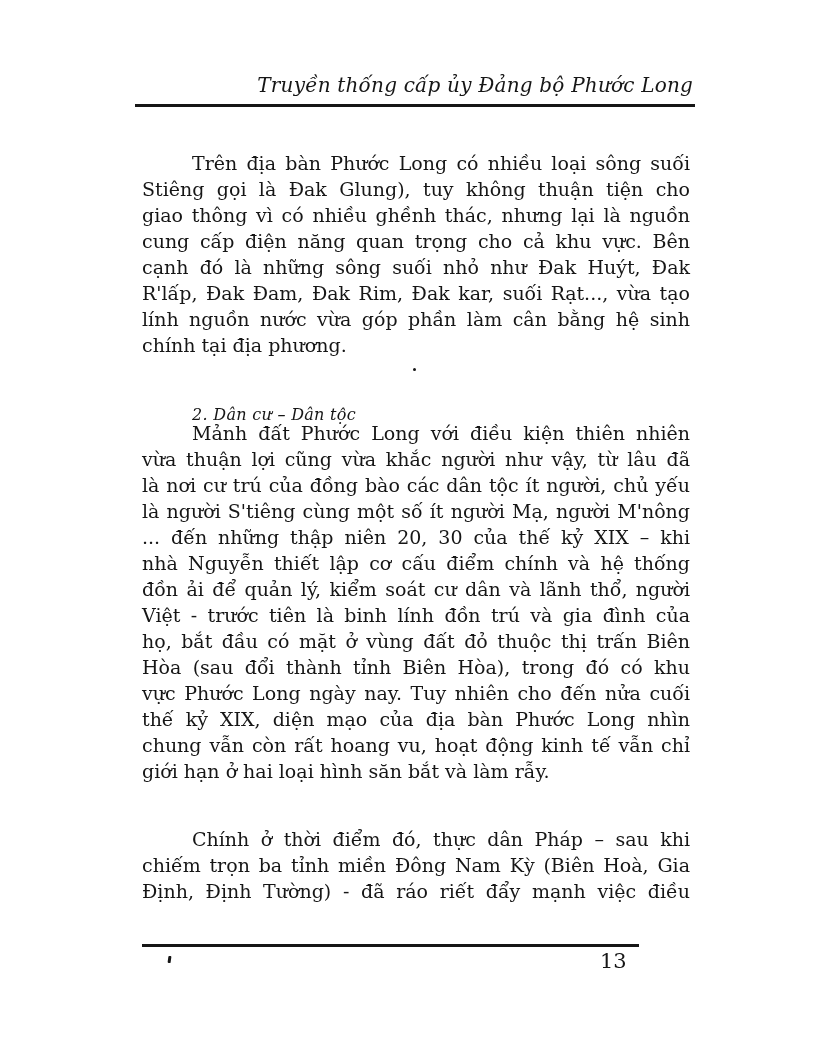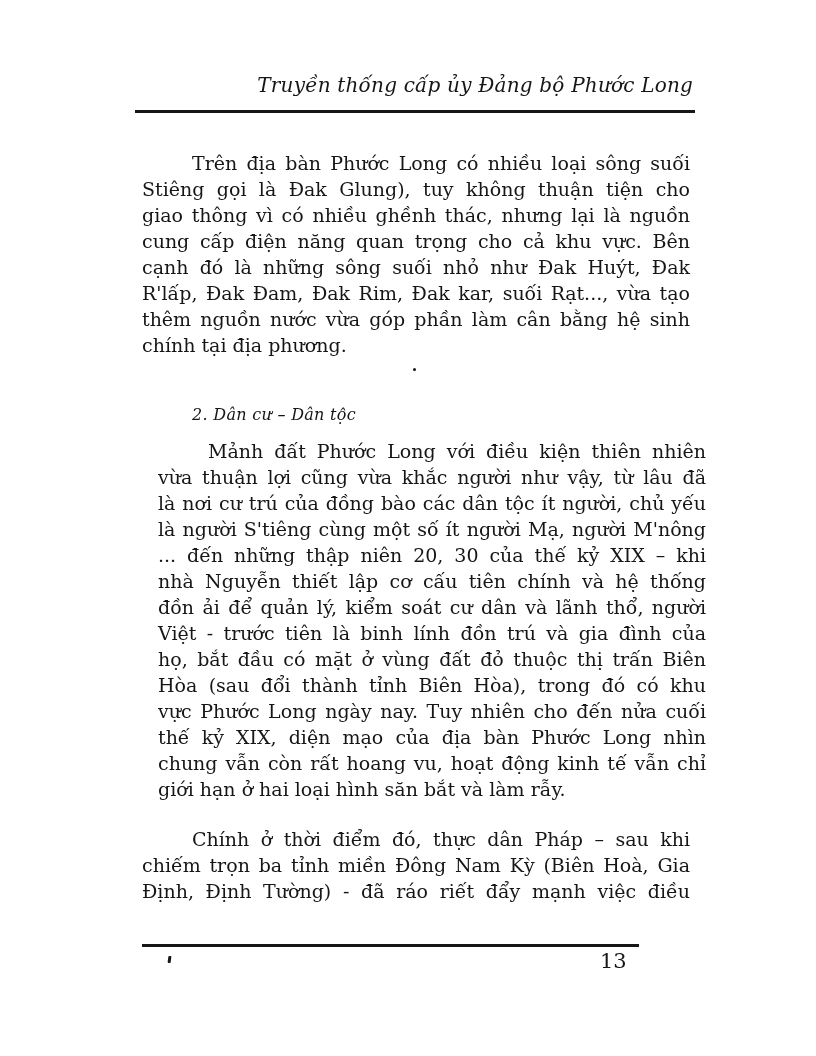--- a/index.html
+++ b/index.html
@@ -18,21 +18,21 @@
   .running-head {
     position: absolute;
     top: 72px;
     left: 135px;
     width: 558px;
     text-align: right;
     font-style: italic;
     font-size: 20px;
     line-height: 26px;
     border-bottom: 3px solid var(--ink, #151515);
-    padding-bottom: 12px;
+    padding-bottom: 6px;
     padding-right: 2px;
     letter-spacing: 0.2px;
   }
   
   .textblock {
     position: absolute;
     left: 142px;
     width: 548px;
     font-size: 19px;
     line-height: 26px;
@@ -52,21 +52,21 @@
   #paragraph-1 { top: 150px; }
   #section-heading {
     position: absolute;
     left: 192px;
     top: 402px;
     font-style: italic;
     font-size: 16px;
     line-height: 26px;
     letter-spacing: 0.3px;
   }
-  #paragraph-2 { top: 438px; margin-left: 16px; }
+  #paragraph-2 { top: 420px; }
   #paragraph-3 { top: 826px; }
   
   .footer-rule {
     position: absolute;
     top: 944px;
     left: 142px;
     width: 497px;
     height: 3px;
     background: var(--ink, #151515);
   }
@@ -109,33 +109,33 @@
     <span>Truyền thống cấp ủy Đảng bộ Phước Long</span>
   </div>
 
   <div id="paragraph-1" class="textblock">
       <div class="line indent">Trên địa bàn Phước Long có nhiều loại sông suối</div>
       <div class="line">Stiêng gọi là Đak Glung), tuy không thuận tiện cho</div>
       <div class="line">giao thông vì có nhiều ghềnh thác, nhưng lại là nguồn</div>
       <div class="line">cung cấp điện năng quan trọng cho cả khu vực. Bên</div>
       <div class="line">cạnh đó là những sông suối nhỏ như Đak Huýt, Đak</div>
       <div class="line">R'lấp, Đak Đam, Đak Rim, Đak kar, suối Rạt..., vừa tạo</div>
-      <div class="line">thêm nguồn nước vừa góp phần làm cân bằng hệ sinh</div>
+      <div class="line">lính nguồn nước vừa góp phần làm cân bằng hệ sinh</div>
       <div class="line last">chính tại địa phương.</div>
     </div>
 
   <div id="section-heading">2. Dân cư – Dân tộc</div>
 
   <div id="paragraph-2" class="textblock">
       <div class="line indent">Mảnh đất Phước Long với điều kiện thiên nhiên</div>
       <div class="line">vừa thuận lợi cũng vừa khắc người như vậy, từ lâu đã</div>
       <div class="line">là nơi cư trú của đồng bào các dân tộc ít người, chủ yếu</div>
       <div class="line">là người S'tiêng cùng một số ít người Mạ, người M'nông</div>
       <div class="line">... đến những thập niên 20, 30 của thế kỷ XIX – khi</div>
-      <div class="line">nhà Nguyễn thiết lập cơ cấu tiên chính và hệ thống</div>
+      <div class="line">nhà Nguyễn thiết lập cơ cấu điểm chính và hệ thống</div>
       <div class="line">đồn ải để quản lý, kiểm soát cư dân và lãnh thổ, người</div>
       <div class="line">Việt - trước tiên là binh lính đồn trú và gia đình của</div>
       <div class="line">họ, bắt đầu có mặt ở vùng đất đỏ thuộc thị trấn Biên</div>
       <div class="line">Hòa (sau đổi thành tỉnh Biên Hòa), trong đó có khu</div>
       <div class="line">vực Phước Long ngày nay. Tuy nhiên cho đến nửa cuối</div>
       <div class="line">thế kỷ XIX, diện mạo của địa bàn Phước Long nhìn</div>
       <div class="line">chung vẫn còn rất hoang vu, hoạt động kinh tế vẫn chỉ</div>
       <div class="line last">giới hạn ở hai loại hình săn bắt và làm rẫy.</div>
     </div>
 

